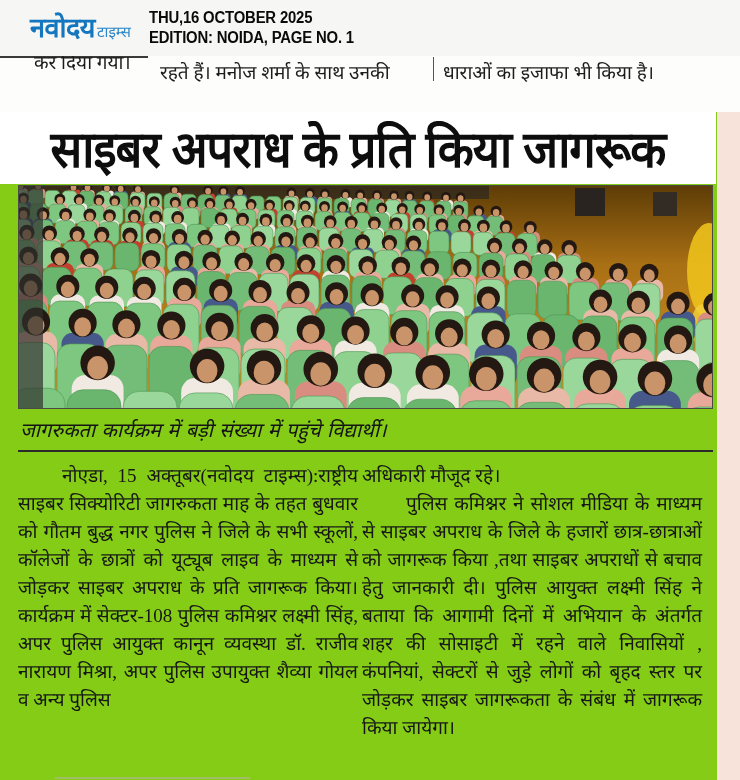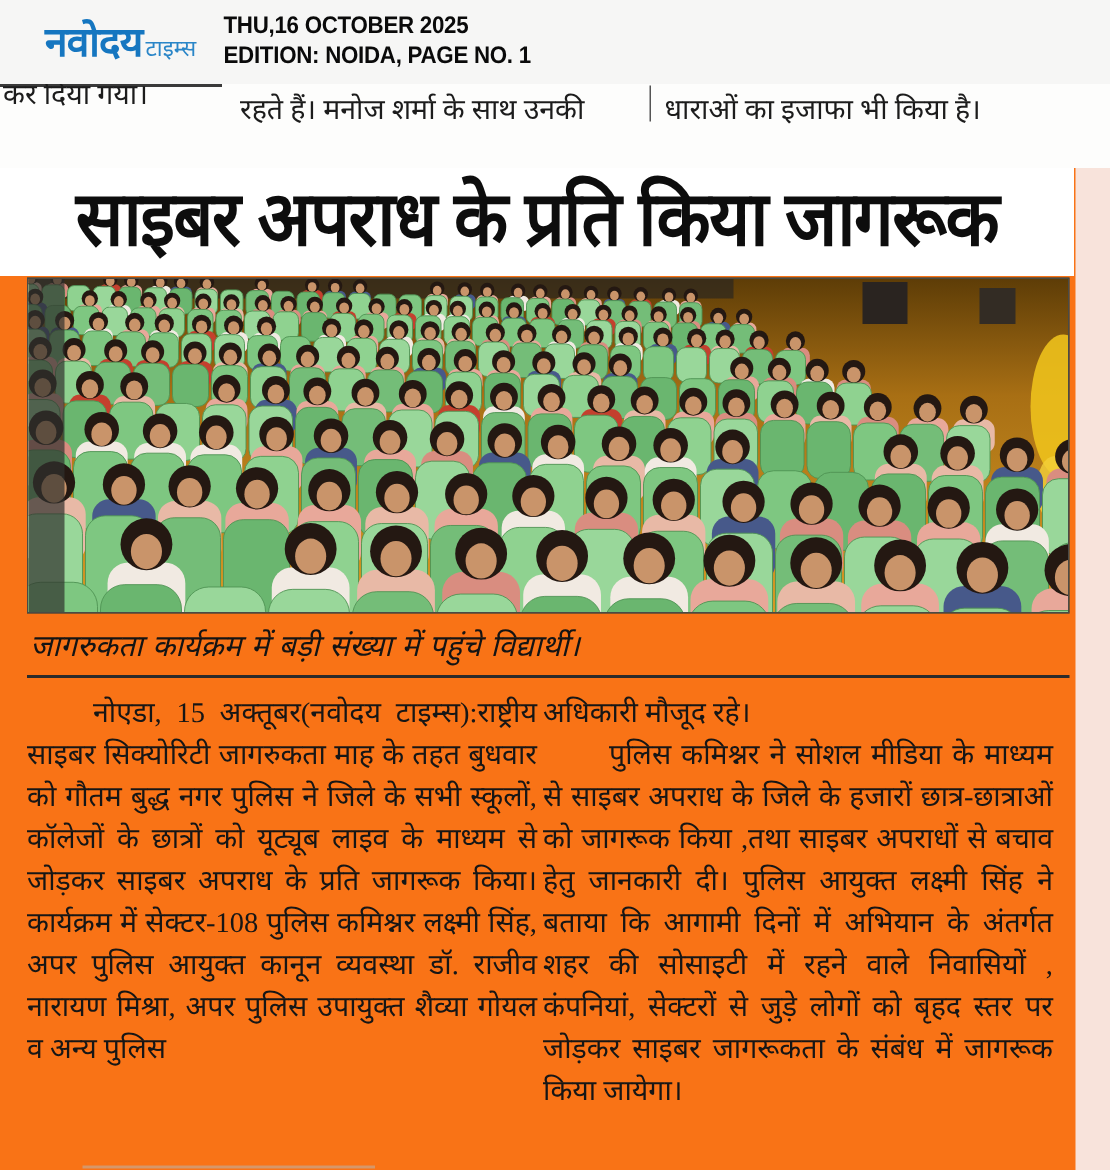--- a/index.html
+++ b/index.html
@@ -1,40 +1,40 @@
 <!DOCTYPE html>
 <html><head>
 <meta charset="utf-8">
 <style>
   * { margin:0; padding:0; box-sizing:border-box; }
   html,body { width:740px; }
   body { font-family:"Liberation Serif", serif; background:#ffffff; }
-  .page { position:relative; width:740px; height:780px; background:#f97316; overflow:hidden; }
+  .page { position:relative; width:740px; height:780px; background:#84cc16; overflow:hidden; }
 
   
   .pink-edge { position:absolute; top:56px; right:0; width:23px; height:724px; background:#f8e3db; }
 
   
   .masthead { position:absolute; top:0; left:0; width:740px; height:56px; background:#f6f6f5; display:flex; align-items:center; }
   .logo { margin-left:30px; white-space:nowrap; line-height:1; display:flex; align-items:baseline; }
   .logo-main { font-family:"Liberation Sans", sans-serif; font-weight:800; font-size:27px; color:#1576c0; letter-spacing:-0.5px; }
   .logo-sub { font-family:"Liberation Sans", sans-serif; font-weight:400; font-size:15px; color:#2a86c8; margin-left:2px; }
   .mast-text { margin-left:18px; font-family:"Liberation Sans", sans-serif; font-weight:bold; font-size:16px; color:#0a0a0a; line-height:20px; transform:scaleX(0.93); transform-origin:left center; letter-spacing:-0.2px; }
 
   
   .frag-strip { position:absolute; top:56px; left:0; width:740px; height:56px; background:#fdfdfc; font-size:19px; color:#1c1c1c; }
   .frag-rule { position:absolute; top:0; left:0; width:148px; border-top:2px solid #3a3a3a; }
   .frag-left { position:absolute; left:2px; top:0; width:140px; height:20px; overflow:hidden; }
-  .frag-left-inner { display:block; margin-top:-7px; }
+  .frag-left-inner { display:block; margin-top:-7px;margin-left:32px; }
   .frag-mid { position:absolute; left:160px; top:3px; }
   .frag-right { position:absolute; left:443px; top:3px; }
   .frag-vsep { position:absolute; left:433px; top:1px; height:24px; width:1px; background:#555; }
 
   
-  .headline { position:absolute; top:112px; left:0; width:716px; height:72px; display:flex; justify-content:center; background:#fff; }
+  .headline { position:absolute; top:112px; left:0; width:716px; height:72px; display:flex; align-items:center; justify-content:center; background:#fff; }
   .headline span { font-family:"Liberation Sans", sans-serif; font-weight:800; font-size:47px; color:#0d0d0d; letter-spacing:-1px; transform:scaleY(1.08); white-space:nowrap; }
 
   
   .photo-wrap { position:absolute; top:185px; left:18px; width:695px; height:224px; border:1px solid #4a4a46; background:#6b4a10; }
   .photo-wrap svg { display:block; width:693px; height:222px; }
 
   
   .caption { position:absolute; top:416px; left:20px; width:690px; font-style:italic; font-size:20px; color:#141414; font-family:"DejaVu Serif", serif; }
   .cap-rule { position:absolute; top:450px; left:18px; width:695px; border-top:2px solid #2b2b2b; }
 

